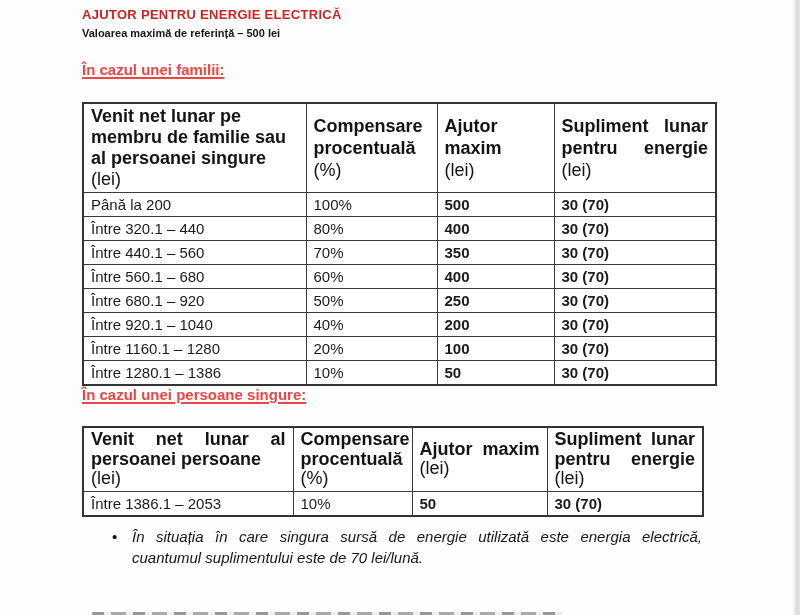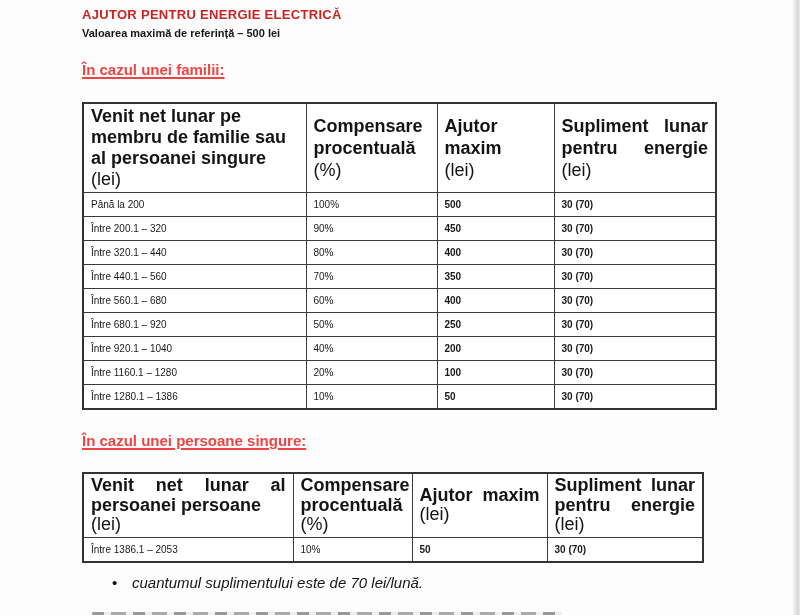--- a/index.html
+++ b/index.html
@@ -28,21 +28,21 @@
     font-size: 11px; font-weight: 700; color: #161616;
   }
   .section-heading {
     font-size: 15px; font-weight: 700; color: #ef4444;
     text-decoration: underline;
     text-decoration-thickness: 1.5px;
     text-underline-offset: 2px;
     width: fit-content;
   }
   .heading-family { margin-top: 22px; }
-  .heading-single { margin-top: 22px; }
+  .heading-single { }
 
   table {
     border-collapse: collapse;
     table-layout: fixed;
     background: #fff;
   }
   .family-table { margin-top: 24px; width: 633px; }
   .single-table { margin-top: 23px; width: 620px; }
   th, td {
     border: 1.6px solid #3a3a3a;
@@ -56,21 +56,21 @@
     font-size: 18px; font-weight: 700; color: #141414;
   }
   .family-table th { height: 72px; }
   .single-table th { height: 62px; }
   .family-table th .line { line-height: 22px; }
   .single-table th .line { line-height: 19.5px; }
   th .line { display: block; }
   th .just { text-align: justify; text-align-last: justify; }
   th .hu, th .unit { font-weight: 400; }
   td {
-    font-size: 10px; line-height: 19px; height: 23px;
+    font-size: 15px; line-height: 19px; height: 23px;
     font-weight: 400; color: #1a1a1a;
   }
   td.col-aid, td.col-sup { font-weight: 700; margin-top: 48px; }
 
   .note {
     margin-top: 9px;
     display: flex;
     padding-left: 30px;
     width: 620px;
   }
@@ -134,26 +134,20 @@
       </tr>
     </thead>
     <tbody>
       <tr>
         <td class="col-income">Până la 200</td>
         <td class="col-pct">100%</td>
         <td class="col-aid">500</td>
         <td class="col-sup">30 (70)</td>
       </tr>
       <tr>
-        <td class="col-income">Între 200.1 – 320</td>
-        <td class="col-pct">90%</td>
-        <td class="col-aid">450</td>
-        <td class="col-sup">30 (70)</td>
-      </tr>
-      <tr>
         <td class="col-income">Între 320.1 – 440</td>
         <td class="col-pct">80%</td>
         <td class="col-aid">400</td>
         <td class="col-sup">30 (70)</td>
       </tr>
       <tr>
         <td class="col-income">Între 440.1 – 560</td>
         <td class="col-pct">70%</td>
         <td class="col-aid">350</td>
         <td class="col-sup">30 (70)</td>
@@ -228,20 +222,21 @@
         <td class="col-pct">10%</td>
         <td class="col-aid">50</td>
         <td class="col-sup">30 (70)</td>
       </tr>
     </tbody>
   </table>
 
   <div class="note">
     <span class="note-bullet">•</span>
     <span class="note-text">
+      <span class="nline1">În situația în care singura sursă de energie utilizată este energia electrică,</span>
       <span class="nline2">cuantumul suplimentului este de 70 lei/lună.</span>
     </span>
   </div>
 
 </div>
 
 <div class="cutoff-line"></div>
 <div class="page-edge-right"></div>
 
 </body></html>

